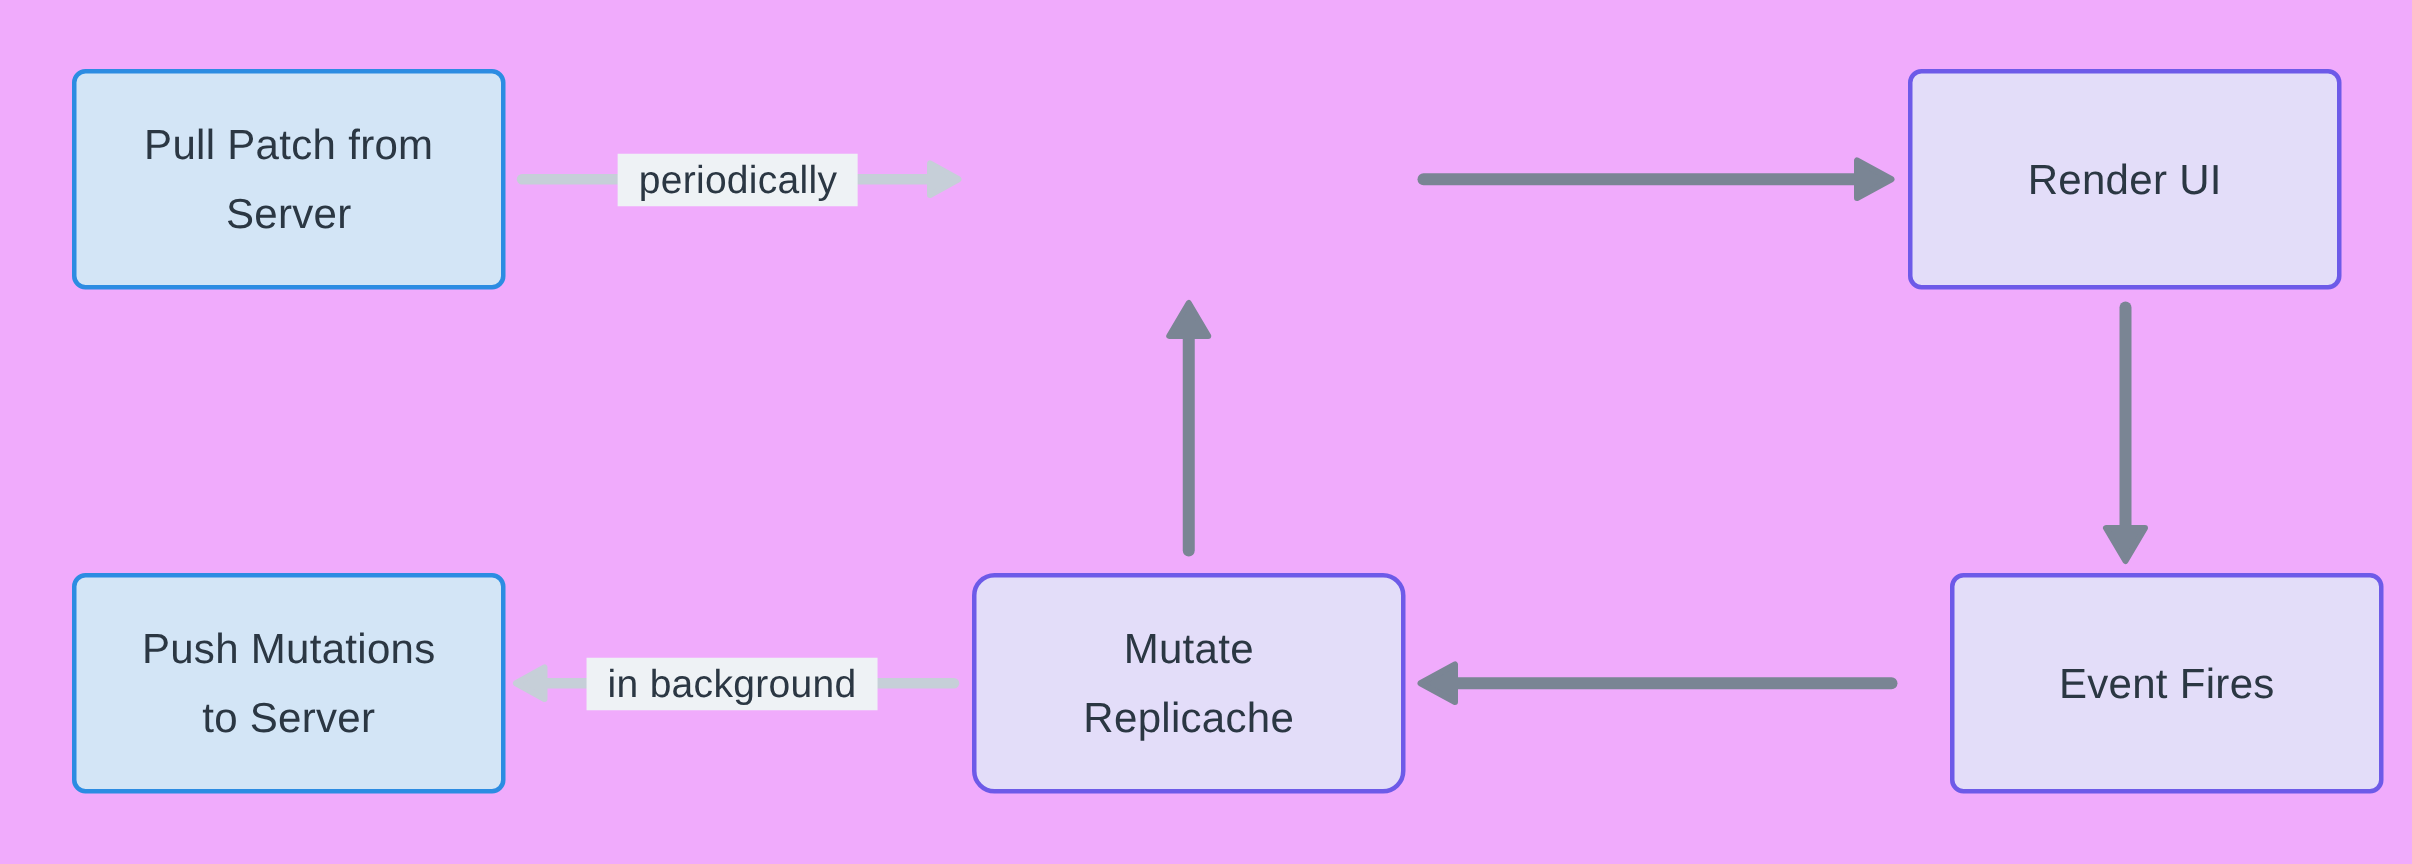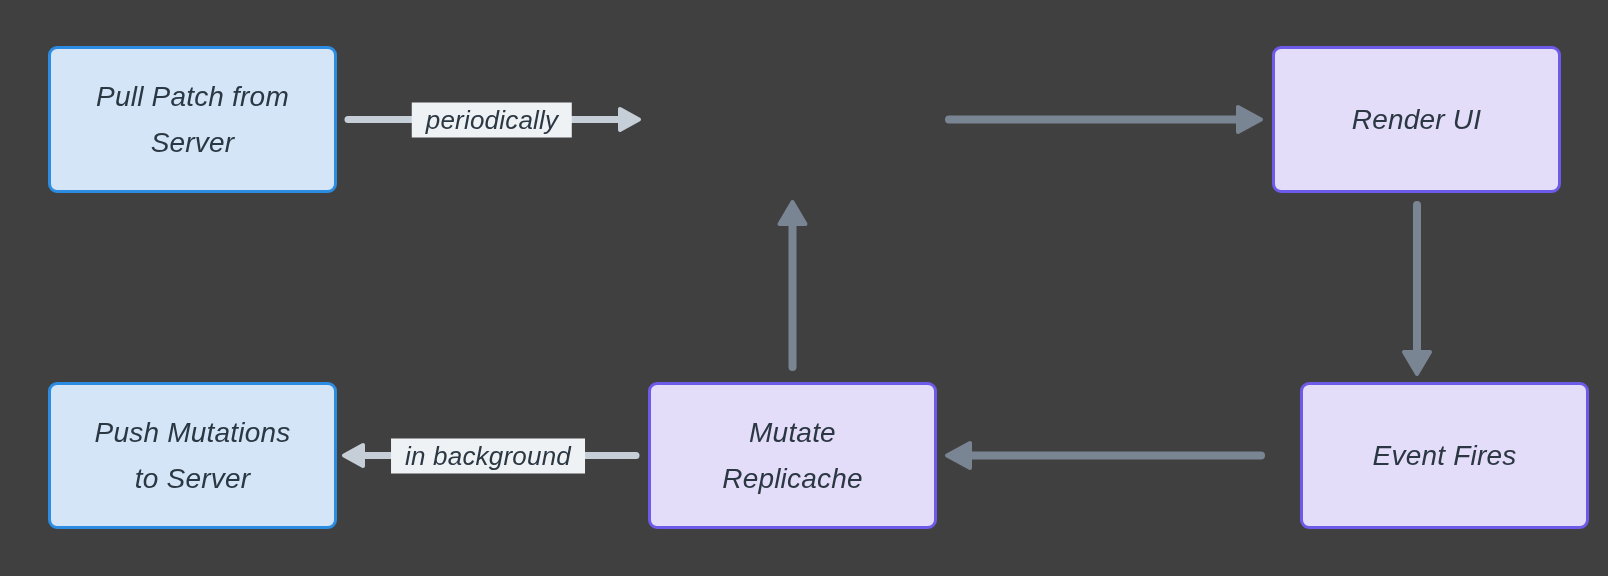--- a/index.html
+++ b/index.html
@@ -5,23 +5,22 @@
   html, body {
     margin: 0;
     padding: 0;
     background: #eef2f5;
     font-family: "Liberation Sans", "DejaVu Sans", sans-serif;
   }
   .canvas {
     position: relative;
     width: 1608px;
     height: 576px;
-    background: #404040;
+    background: #f0abfc;
     overflow: hidden;
-    font-style: italic;
   }
   .edges-layer {
     position: absolute;
     inset: 0;
     width: 1608px;
     height: 576px;
   }
   .node {
     position: absolute;
     width: 289px;
@@ -57,21 +56,21 @@
     font-size: 26px;
     color: #2b3743;
     white-space: nowrap;
     letter-spacing: 0.2px;
   }
   
   .pos-r1c1 { left: 48px;   top: 46px;  }
   .pos-r1c2 { left: 648px;  top: 46px;  }
   .pos-r1c3 { left: 1272px; top: 46px;  }
   .pos-r2c1 { left: 48px;   top: 382px; align-items: center; }
-  .pos-r2c2 { left: 648px;  top: 382px; }
+  .pos-r2c2 { left: 648px;  top: 382px; border-radius: 15px; }
   .pos-r2c3 { left: 1300px; top: 382px; }
   .lbl-periodically { left: 492px; top: 120px; }
   .lbl-inbackground { left: 488px; top: 456px; text-align: right; }
 </style>
 </head>
 <body>
 
 <div class="canvas">
 
   <svg class="edges-layer" viewBox="0 0 1608 576" xmlns="http://www.w3.org/2000/svg">

